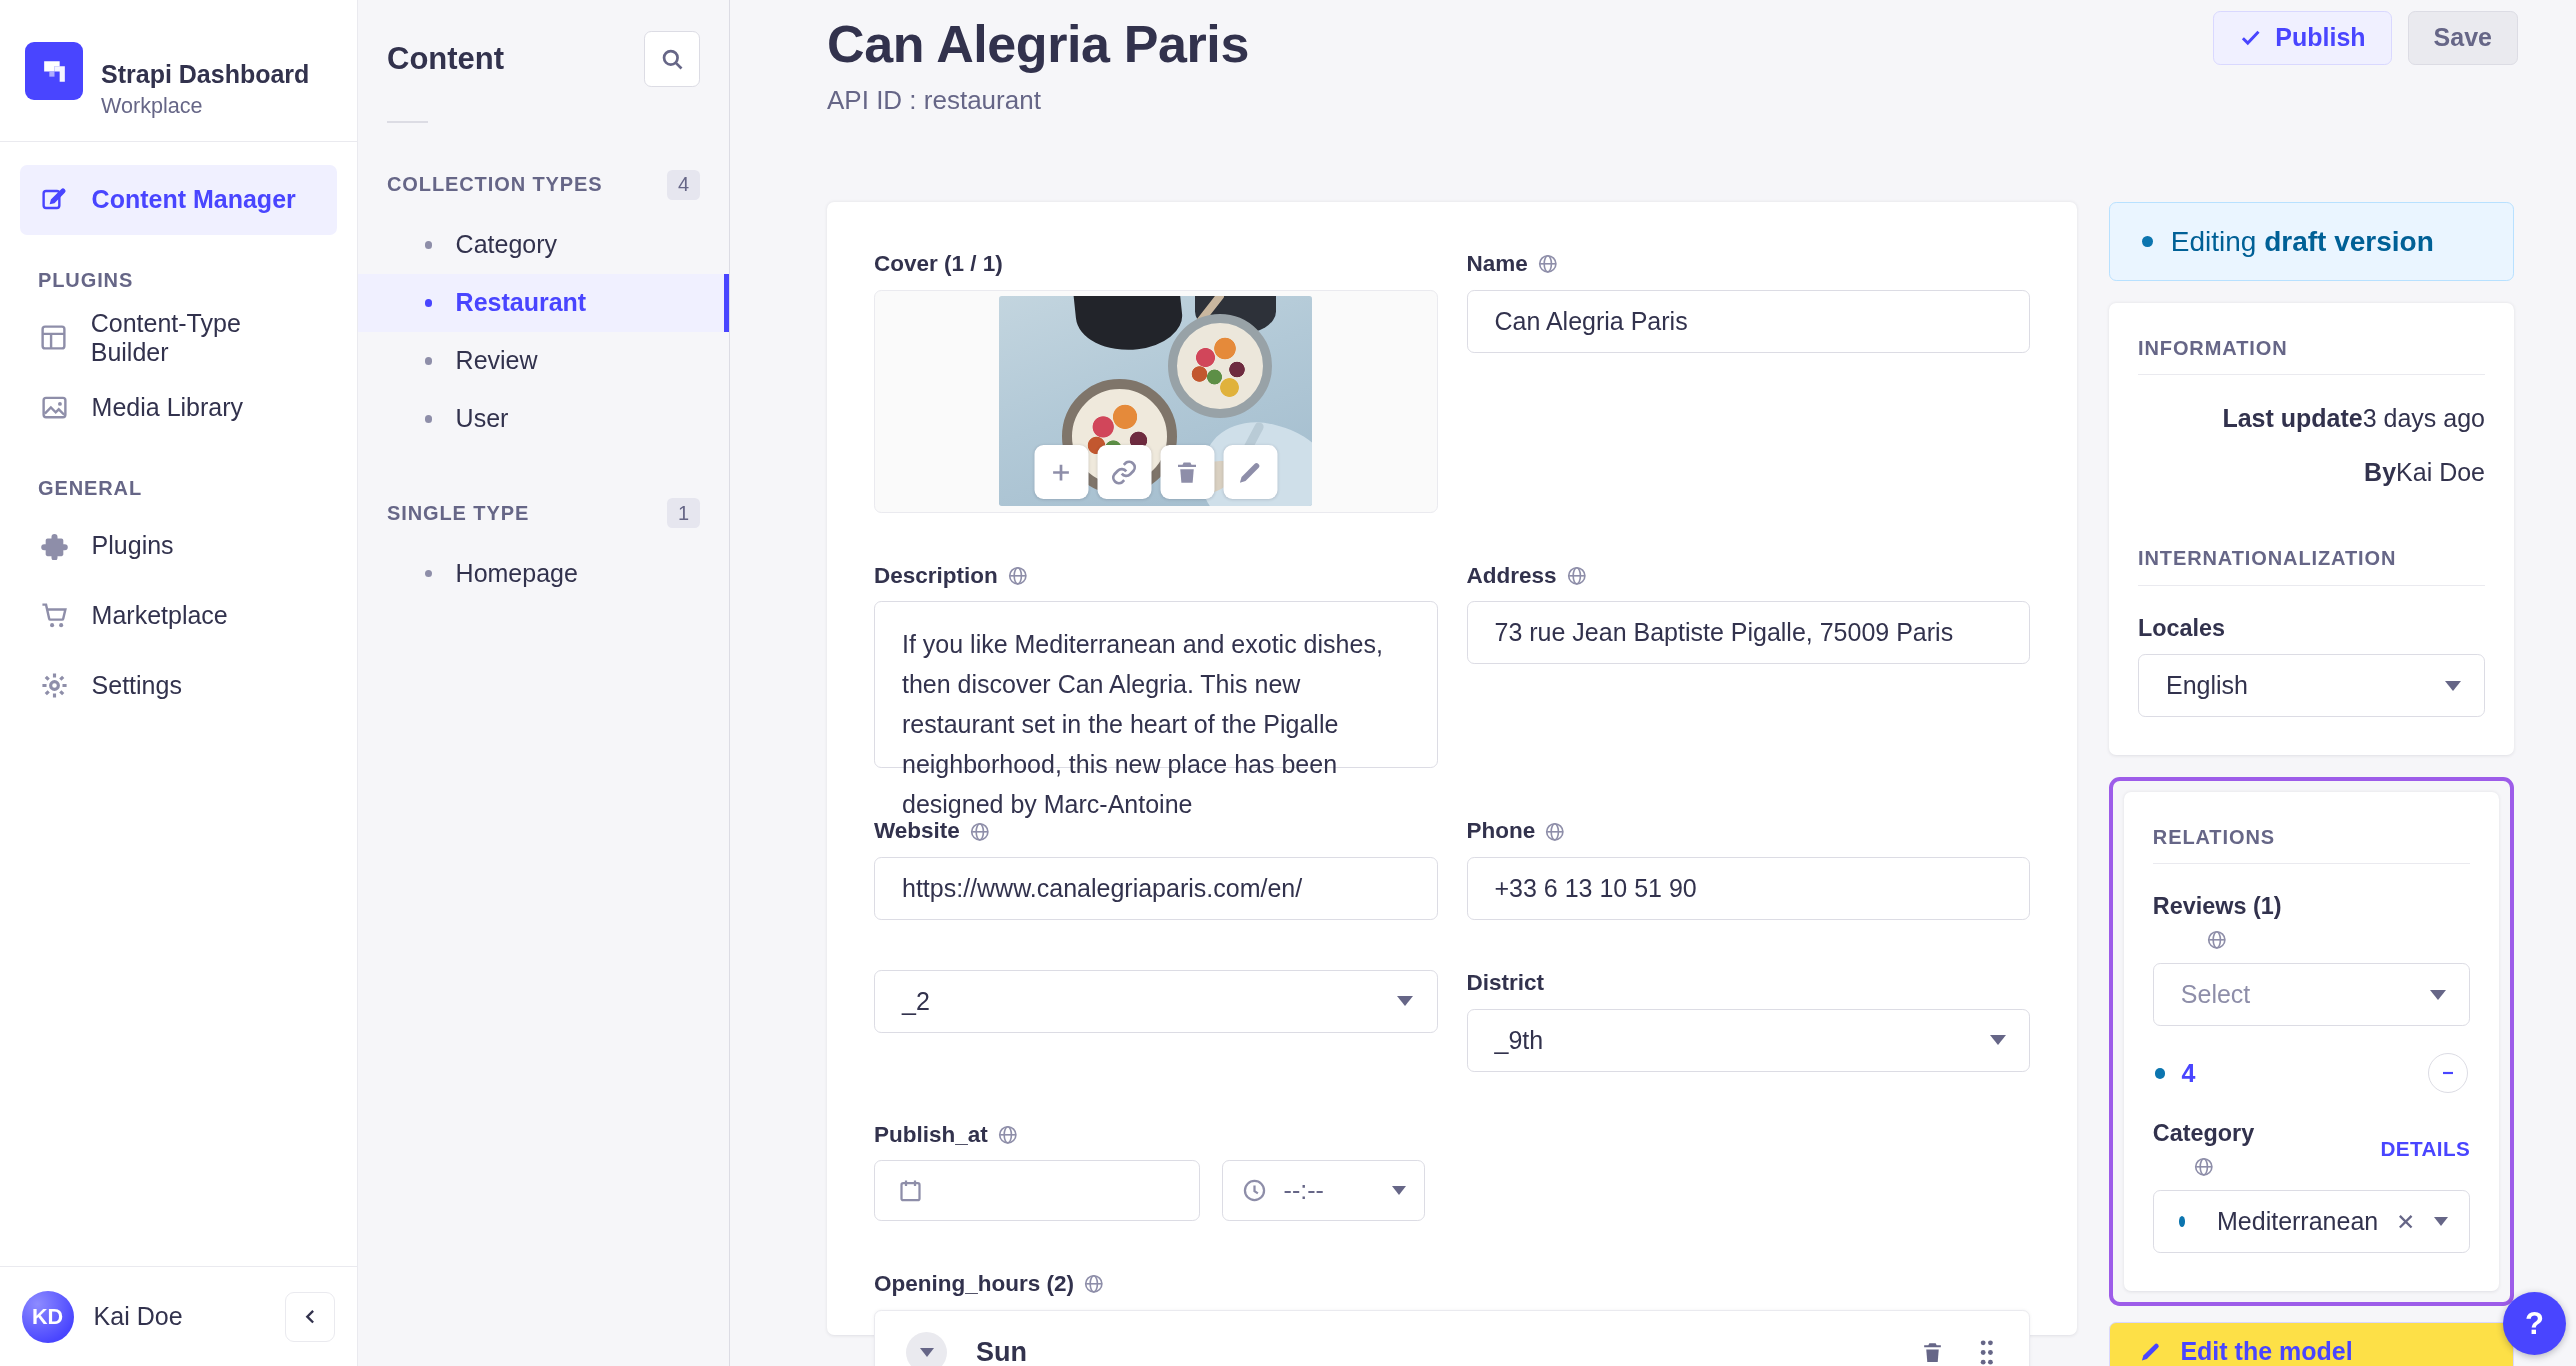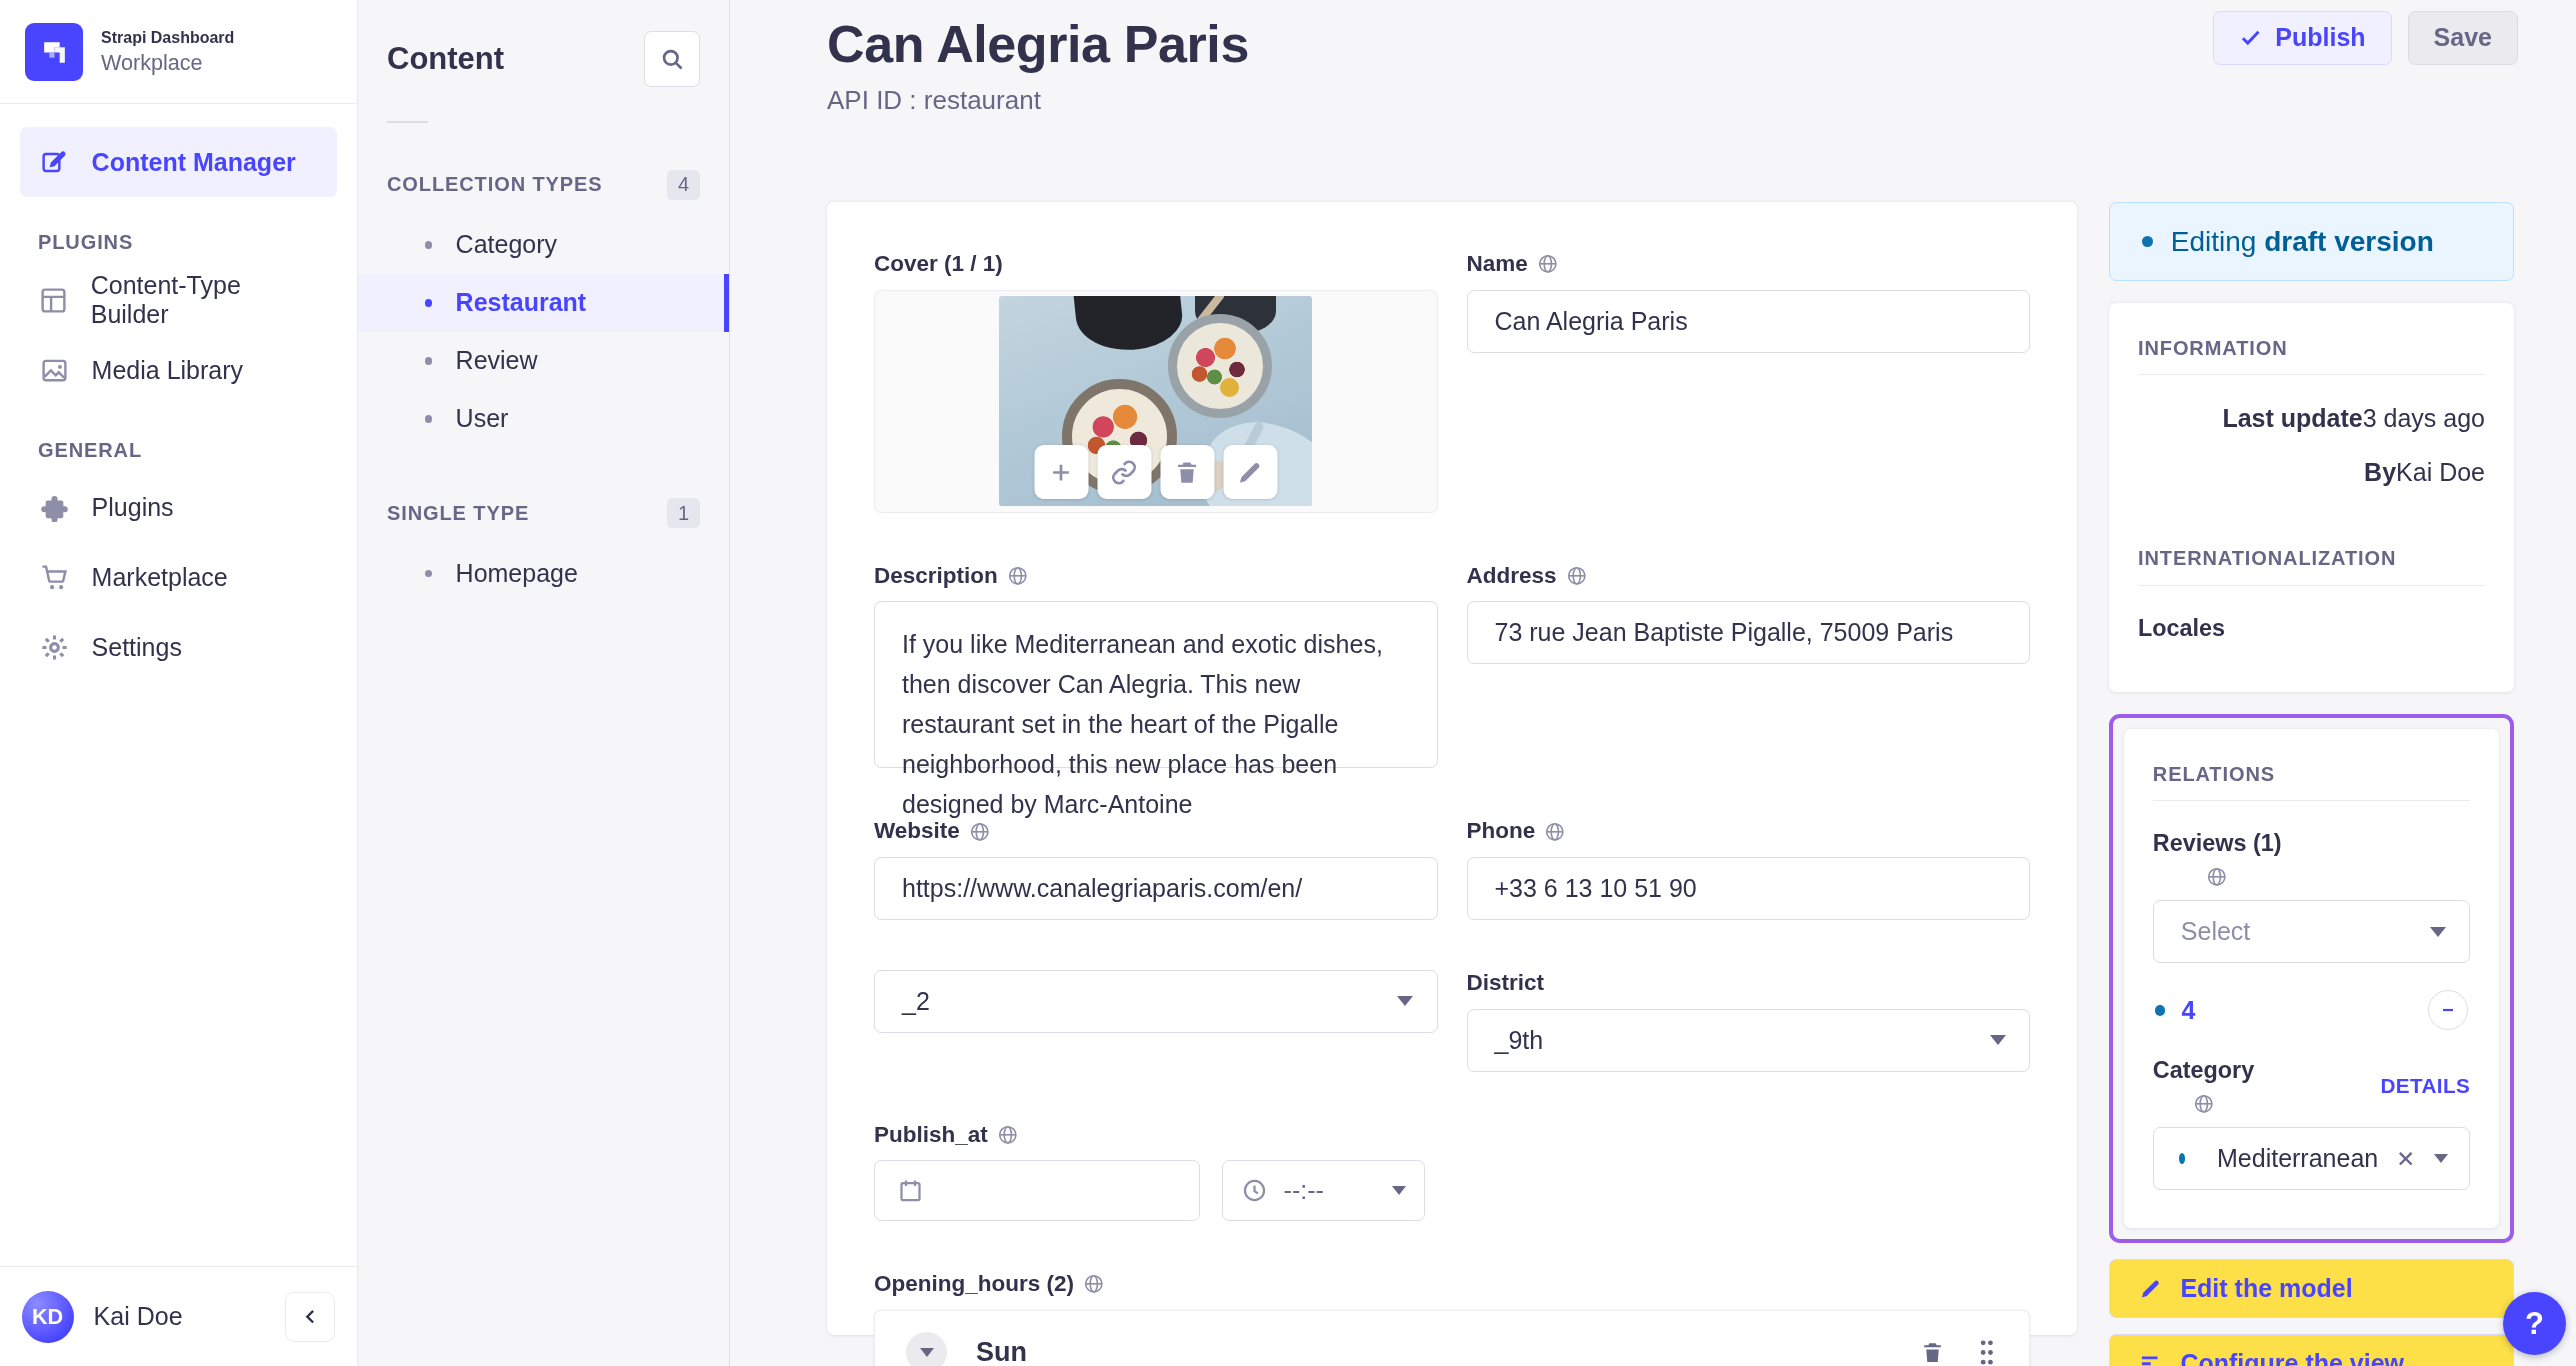--- a/index.html
+++ b/index.html
@@ -4,21 +4,21 @@
 <style>
   *{margin:0;padding:0;box-sizing:border-box;}
   html,body{width:2576px;height:1366px;overflow:hidden;}
   body{font-family:"Liberation Sans","DejaVu Sans",sans-serif;background:#f6f6f9;color:#32324d;display:flex;}
   svg{display:block;}
 
   
   .sb1{width:358px;min-width:358px;background:#ffffff;border-right:0.9px solid #eaeaef;position:relative;}
   .brand{display:flex;align-items:center;gap:18px;padding:23.4px 25px 21.6px 25px;}
   .brand-logo{width:58px;height:58px;border-radius:9px;background:#4945ff;display:flex;align-items:center;justify-content:center;}
-  .brand-titles .t1{font-size:16px;font-weight:700;color:#32324d;}
+  .brand-titles .t1{font-size:25px;font-weight:700;color:#32324d;margin-top:37px;}
   .brand-titles .t2{font-size:21.6px;color:#666687;margin-top:3.6px;}
   .sb1 hr{border:none;border-top:0.9px solid #eaeaef;margin:0 0;}
   .nav{padding:23.4px 20px;}
   .nav-item{display:flex;align-items:center;gap:21.6px;height:70px;border-radius:7.2px;padding:0 18px;font-size:25px;color:#32324d;cursor:pointer;}
   .nav-item .ic{width:32px;display:flex;justify-content:center;}
   .nav-item.active{background:#f0f0ff;color:#4945ff;font-weight:600;}
   .nav-section{font-size:20px;font-weight:700;letter-spacing:0.9px;color:#666687;margin:34px 0 10.8px 18px;}
   .sb1-user{position:absolute;left:0;right:0;bottom:0;border-top:0.9px solid #eaeaef;padding:23.4px 21.6px;display:flex;align-items:center;gap:20px;background:#fff;}
   .avatar{width:52px;height:52px;border-radius:50%;background:radial-gradient(circle at 30% 25%,#8d8bff,#4945ff 75%);color:#fff;font-size:21.6px;font-weight:700;display:flex;align-items:center;justify-content:center;}
   .user-name{font-size:25px;color:#32324d;flex:1;}
@@ -524,20 +524,24 @@
           <span class="k">Last update</span>
           <span class="v">3 days ago</span>
         </div>
         <div class="kv">
           <span class="k">By</span>
           <span class="v">Kai Doe</span>
         </div>
         <div class="pc-head mt44">INTERNATIONALIZATION</div>
         <hr class="pc-hr">
         <div class="loc-label">Locales</div>
+        <div class="select">
+          <span>English</span>
+          <span class="chev"></span>
+        </div>
       </div>
 
       <div class="hl-wrap">
         <div class="panel-card">
           <div class="pc-head">RELATIONS</div>
           <hr class="pc-hr">
 
           <div class="rel-label-row">
             <span class="rel-label">
               <span>Reviews (1)</span>

